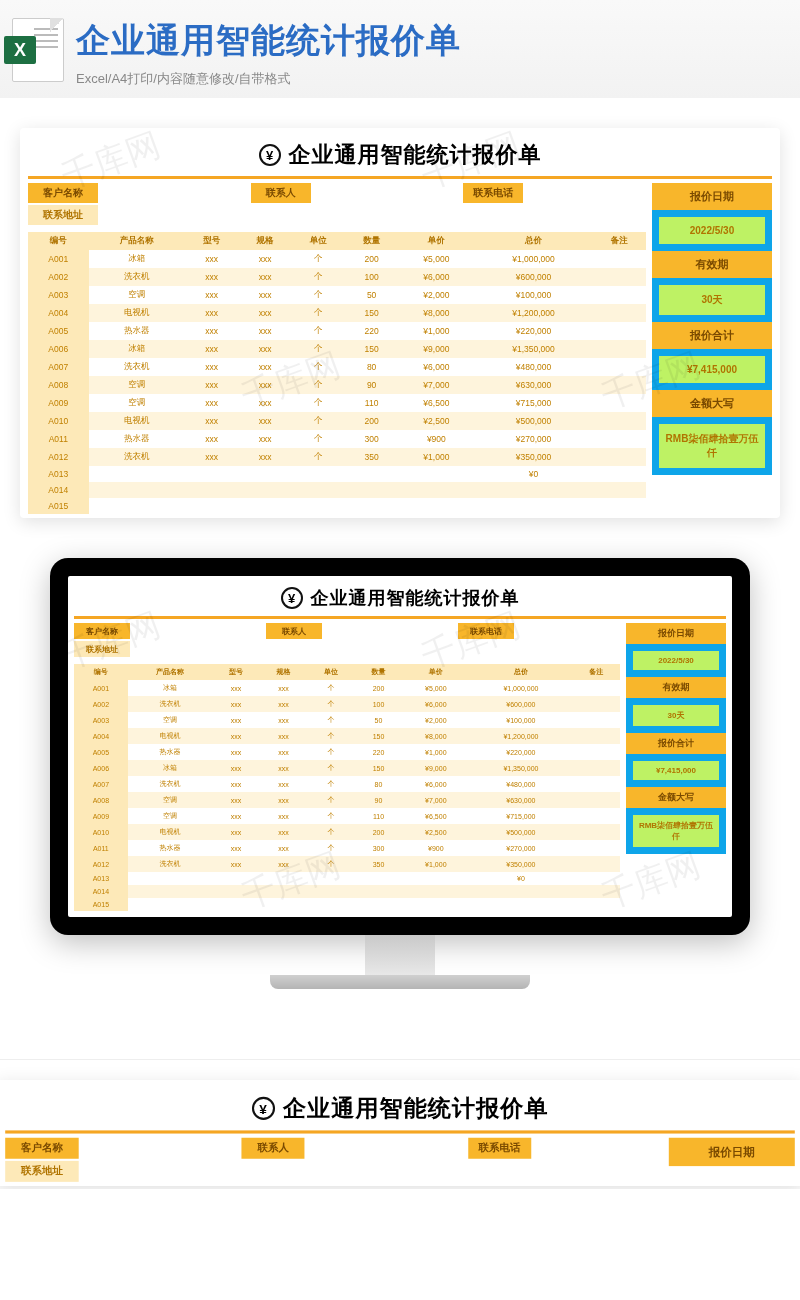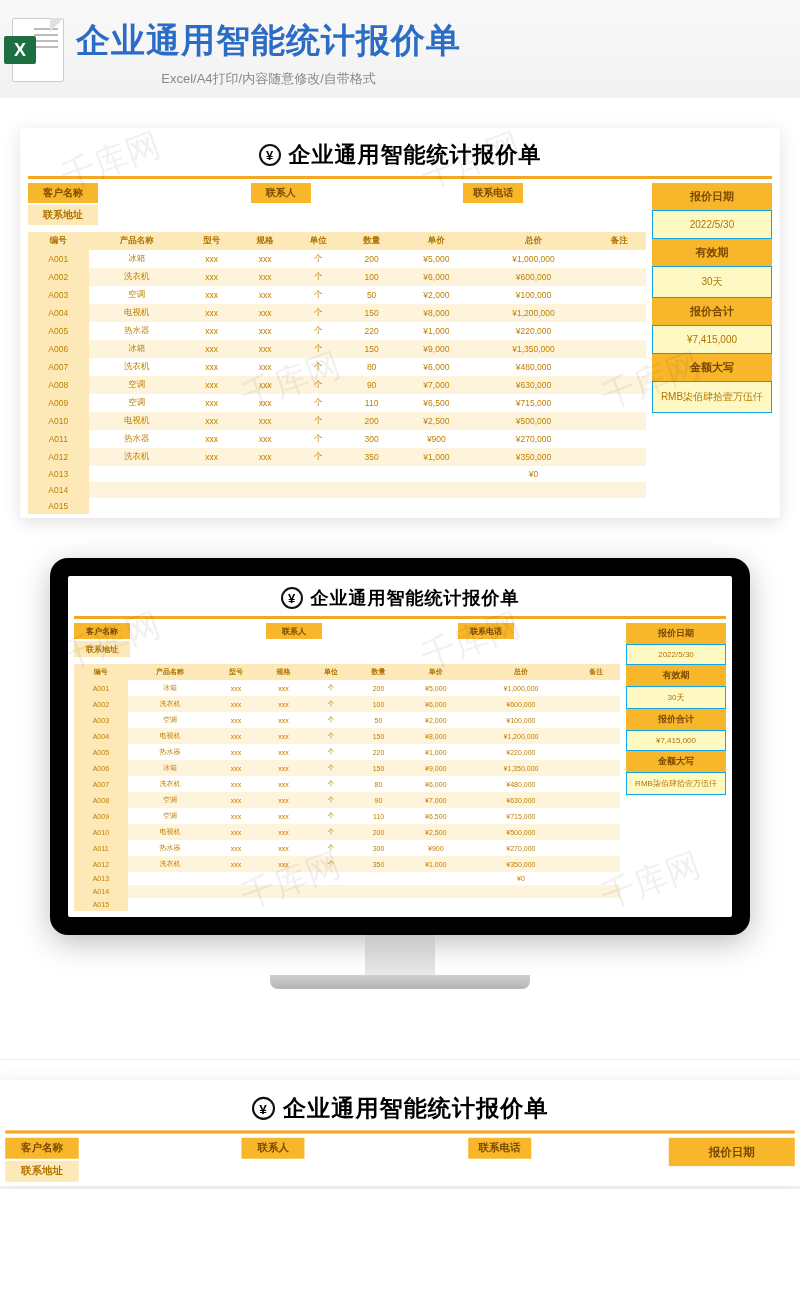--- a/index.html
+++ b/index.html
@@ -7,21 +7,21 @@
   
   
   .hero { background: linear-gradient(180deg,#f9f9f9,#f2f2f2); padding: 18px 12px 10px 12px; display: flex; align-items: flex-start; gap: 12px; }
   .excel-ico { width: 52px; height: 64px; position: relative; flex: 0 0 auto; }
   .excel-ico .sheet { position: absolute; inset: 0; background: #fff; border: 1px solid #ccc; border-radius: 2px; }
   .excel-ico .fold { position: absolute; top: 0; right: 0; width: 14px; height: 14px; background: linear-gradient(135deg,#e0e0e0 50%, transparent 50%); }
   .excel-ico .x { position: absolute; left: -8px; top: 18px; width: 32px; height: 28px; background: #1d6f42; color: #fff; font-weight: bold; font-size: 18px; display: flex; align-items: center; justify-content: center; border-radius: 2px; }
   .excel-ico .lines { position: absolute; top: 10px; left: 22px; right: 6px; }
   .excel-ico .lines div { height: 2px; background: #bbb; margin-bottom: 4px; }
   .hero h1 { font-size: 34px; font-weight: 700; color: #2b6cc4; letter-spacing: 1px; }
-  .hero .sub { font-size: 13px; color: #888; margin-top: 6px; text-align: center; }
+  .hero .sub { font-size: 13px; color: #888; margin-top: 6px; }
   
   
   .card-wrap { padding: 30px 20px; }
   .card { background: #fff; box-shadow: 0 4px 18px rgba(0,0,0,0.12); border-radius: 4px; padding: 8px 8px 4px 8px; margin-bottom: 40px; }
   
   
   .sheet-title { display: flex; align-items: center; justify-content: center; gap: 8px; margin: 4px 0 6px 0; }
   .sheet-title .coin { width: 22px; height: 22px; border: 2px solid #111; border-radius: 50%; display: flex; align-items: center; justify-content: center; font-size: 13px; font-weight: bold; }
   .sheet-title span.t { font-size: 22px; font-weight: 800; letter-spacing: 1px; }
   .hr-amber { height: 3px; background: #f5a623; margin-bottom: 4px; }
@@ -38,21 +38,21 @@
   
   table.quote { width: 100%; border-collapse: collapse; font-size: 8.5px; margin-top: 7px; }
   table.quote th { background: #fde9b8; color: #b07400; padding: 3px 2px; font-weight: bold; }
   table.quote td { text-align: center; padding: 3px 2px; color: #c08000; }
   table.quote tr.odd td { background: #fff; }
   table.quote tr.even td { background: #fef4dc; }
   table.quote td:first-child { background:#fde9b8 !important; font-weight:normal; }
   
   .side-box { text-align: center; }
   .side-h { background: #f8b62b; color: #7a4a00; font-size: 11px; font-weight: bold; padding: 6px 0; }
-  .side-v { background: #fef9c3; border: 1px solid #0ea5e9; font-size: 10px; color: #b07400; padding: 8px 2px; }
+  .side-v { background: #bef264; border: 7px solid #0ea5e9; font-size: 10px; color: #b07400; padding: 8px 2px; font-weight: bold; }
   
   
   .monitor-wrap { display: flex; flex-direction: column; align-items: center; margin: 20px 0 40px 0; }
   .monitor { width: 700px; background: #000; border-radius: 18px; padding: 18px; box-shadow: 0 8px 30px rgba(0,0,0,0.25); }
   .monitor .screen { background: #fff; border-radius: 2px; padding: 6px; }
   .stand-neck { width: 70px; height: 40px; background: linear-gradient(#c9c9c9,#e8e8e8); }
   .stand-base { width: 260px; height: 14px; background: linear-gradient(#d0d0d0,#b4b4b4); border-radius: 0 0 8px 8px; }
   .monitor .sheet-title span.t { font-size:18px; }
   .monitor table.quote { font-size:7px; }
   .monitor .main-right { flex:0 0 100px; }

